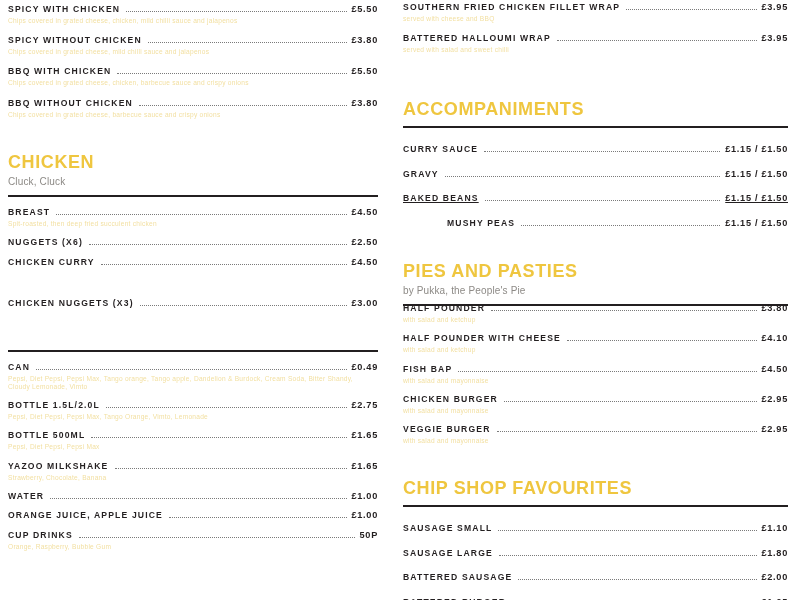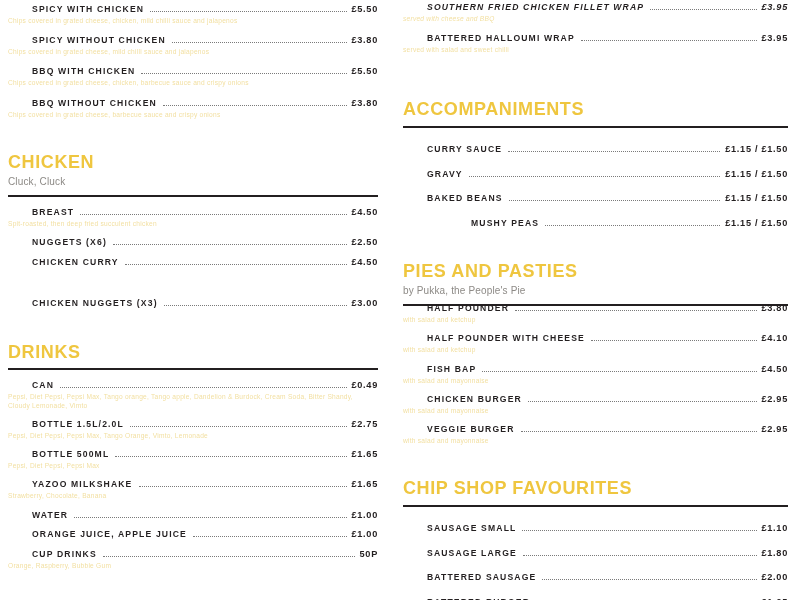--- a/index.html
+++ b/index.html
@@ -63,21 +63,20 @@
     align-items: baseline;
     width: 100%;
   }
   .item-name {
     font-size: 8.6px;
     font-weight: bold;
     letter-spacing: 1.15px;
     text-transform: uppercase;
     white-space: nowrap;
     color: #231f20;
-    margin-left: 24px;
   }
   .dots {
     flex: 1 1 auto;
     border-bottom: 1.1px dotted #7a7a7a;
     margin: 0 5px 2.5px 6px;
     min-width: 8px;
     height: 1px;
   }
   .item-price {
     font-size: 9.2px;
@@ -187,21 +186,20 @@
           <span class="item-name">CHICKEN NUGGETS (X3)</span>
           <span class="dots"></span>
           <span class="item-price">£3.00</span>
         </div>
       </div>
     </div>
 
     <div class="gap-lg"></div>
 
     <div class="section">
-      <h2 class="sec-title">DRINKS</h2>
       <div class="sec-rule"></div>
 
       <div class="item">
         <div class="item-line">
           <span class="item-name">CAN</span>
           <span class="dots"></span>
           <span class="item-price">£0.49</span>
         </div>
         <div class="item-desc">Pepsi, Diet Pepsi, Pepsi Max, Tango orange, Tango apple, Dandelion &amp; Burdock, Cream Soda, Bitter Shandy, Cloudy Lemonade, Vimto</div>
       </div>
@@ -258,21 +256,21 @@
         <div class="item-desc">Orange, Raspberry, Bubble Gum</div>
       </div>
 
     </div>
   </div>
 
   <div class="col col-right">
 
     <div class="section" style="padding-top:2px;">
 
-      <div class="item" style="margin-top:0;font-style:italic;">
+      <div class="item" style="margin-top:0;">
         <div class="item-line">
           <span class="item-name">SOUTHERN FRIED CHICKEN FILLET WRAP</span>
           <span class="dots"></span>
           <span class="item-price">£3.95</span>
         </div>
         <div class="item-desc">served with cheese and BBQ</div>
       </div>
 
       <div class="item">
         <div class="item-line">
@@ -300,21 +298,21 @@
       </div>
 
       <div class="item" style="margin-top:14px;">
         <div class="item-line">
           <span class="item-name">GRAVY</span>
           <span class="dots"></span>
           <span class="item-price">£1.15 / £1.50</span>
         </div>
       </div>
 
-      <div class="item" style="margin-top:14px;">
+      <div class="item" style="margin-top:14px;text-decoration:underline;">
         <div class="item-line">
           <span class="item-name">BAKED BEANS</span>
           <span class="dots"></span>
           <span class="item-price">£1.15 / £1.50</span>
         </div>
       </div>
 
       <div class="item" style="margin-top:14px;padding-left:44px;">
         <div class="item-line">
           <span class="item-name">MUSHY PEAS</span>

